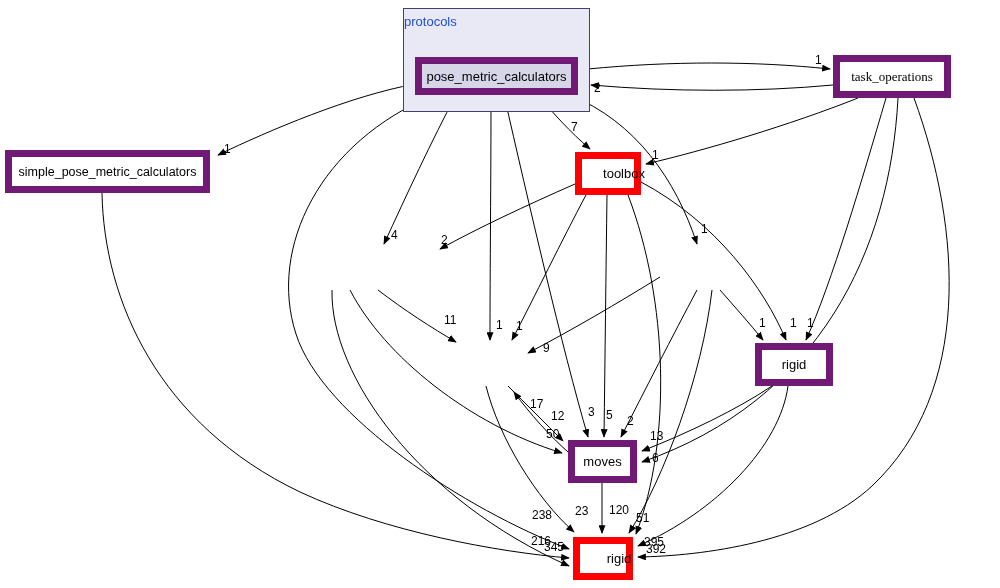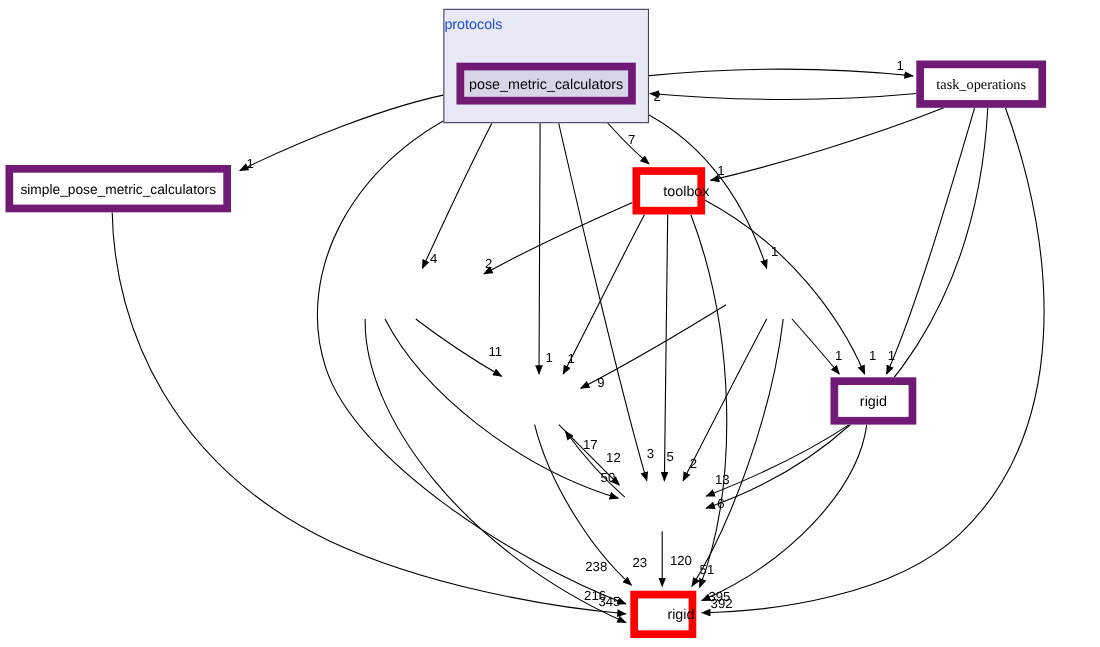--- a/index.html
+++ b/index.html
@@ -132,18 +132,21 @@
     <span>toolbox</span>
   </div>
 
 
 
 
   <div class="node n-r">
     <span>rigid</span>
   </div>
 
+  <div class="node n-m">
+    <span>moves</span>
+  </div>
 
   <div class="node red n-c">
     <span>rigid</span>
   </div>
 
 </div>
 
 </body></html>

